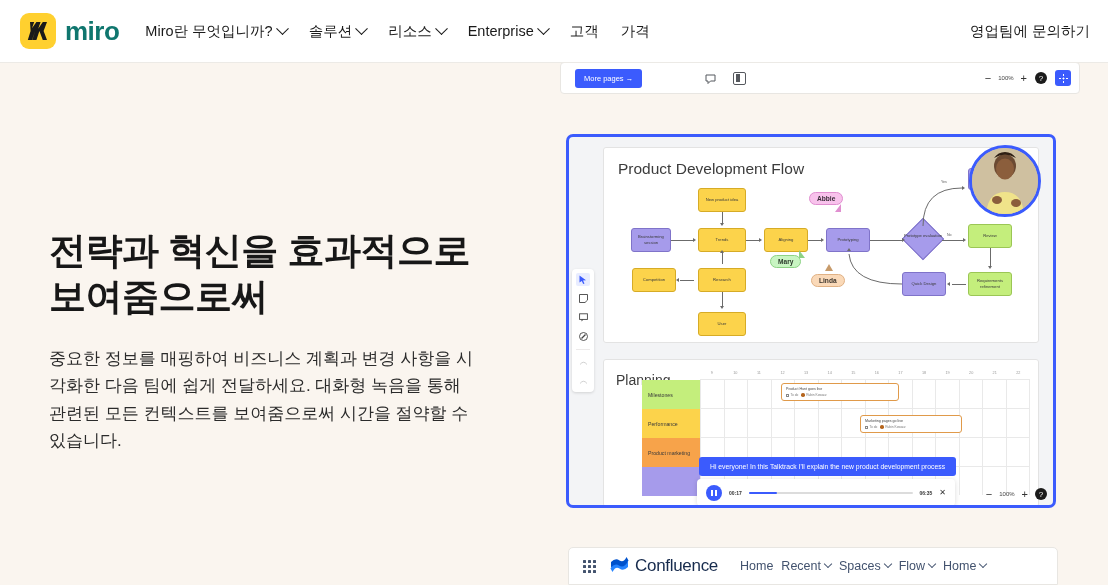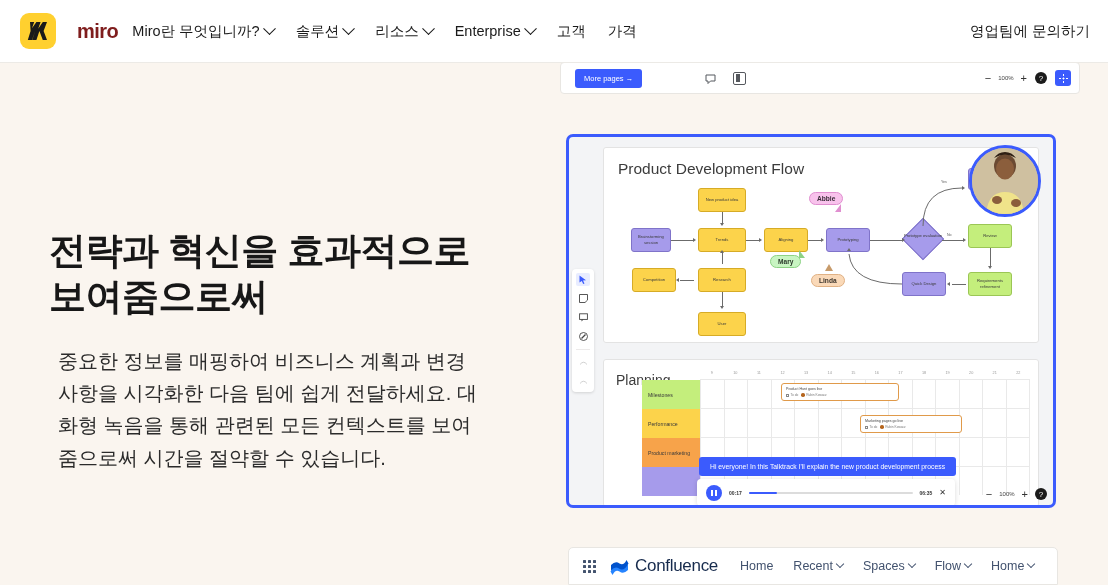--- a/index.html
+++ b/index.html
@@ -20,25 +20,25 @@
     z-index: 40;
   }
   .logo-wrap { display: flex; align-items: center; margin-left: 20px; }
   .logo-mark {
     width: 36px; height: 36px; border-radius: 9px;
     background: #ffd02f;
     display: flex; align-items: center; justify-content: center;
   }
   .logo-mark svg { display: block; }
   .logo-text {
-    margin-left: 21px;
-    font-size: 20px; font-weight: bold; letter-spacing: -0.5px;
-    color: #7f1d1d;
-  }
-  .nav { display: flex; align-items: center; margin-left: 14px; gap: 22px; }
+    margin-left: 9px;
+    font-size: 26px; font-weight: bold; letter-spacing: -0.5px;
+    color: #0f766e;
+  }
+  .nav { display: flex; align-items: center; margin-left: 26px; gap: 22px; }
   .nav-item {
     display: flex; align-items: center; gap: 5px;
     font-size: 14.5px; color: #1a1a1a; cursor: pointer;
     white-space: nowrap;
   }
   .caret {
     width: 9px; height: 9px; display: inline-block;
     border-right: 1.6px solid #1a1a1a;
     border-bottom: 1.6px solid #1a1a1a;
     transform: rotate(45deg) translate(-2px,-2px);
@@ -60,21 +60,21 @@
   }
 
   
   .hero-copy { position: absolute; left: 49px; top: 228px; width: 430px; }
   .hero-title {
     font-size: 37px; line-height: 1.25; font-weight: bold;
     color: #171717; letter-spacing: -0.5px;
   }
   .hero-body {
     margin-top: 24px;
-    font-size: 20px; line-height: 1.62; color: #2b2b2b; margin-left: 9px;
+    font-size: 17px; line-height: 1.62; color: #2b2b2b;
   }
 
   
   .toolbar-card {
     position: absolute; left: 560px; top: 62px;
     width: 520px; height: 32px;
     background: #fff; border: 1px solid #e8e6e2;
     border-radius: 4px;
     display: flex; align-items: center;
     z-index: 5;
@@ -275,23 +275,23 @@
   .confluence {
     position: absolute; left: 568px; top: 547px;
     width: 490px; height: 38px;
     background: #fff; border: 1px solid #e8e6e2;
     border-radius: 5px 5px 0 0;
     display: flex; align-items: center; padding-left: 14px;
     z-index: 30;
   }
   .apps-grid { display: grid; grid-template-columns: repeat(3,3px); gap: 2px; cursor: pointer; }
   .apps-grid i { width: 3px; height: 3px; background: #44546f; border-radius: 0.5px; display: block; }
-  .conf-logo { display: flex; align-items: flex-end; gap: 6px; margin-left: 14px; }
+  .conf-logo { display: flex; align-items: flex-start; gap: 6px; margin-left: 14px; }
   .conf-name { font-size: 17px; color: #172b4d; letter-spacing: -0.3px; }
-  .conf-nav { display: flex; align-items: center; gap: 20px; margin-left: 22px; }
+  .conf-nav { display: flex; align-items: center; gap: 8px; margin-left: 22px; }
   .conf-item {
     font-size: 12.5px; color: #42526e;
     display: flex; align-items: center; gap: 4px; cursor: pointer; white-space: nowrap;
   }
   .caret-sm {
     width: 6px; height: 6px; display: inline-block;
     border-right: 1.3px solid #42526e;
     border-bottom: 1.3px solid #42526e;
     transform: rotate(45deg) translate(-1.5px,-1.5px);
   }

